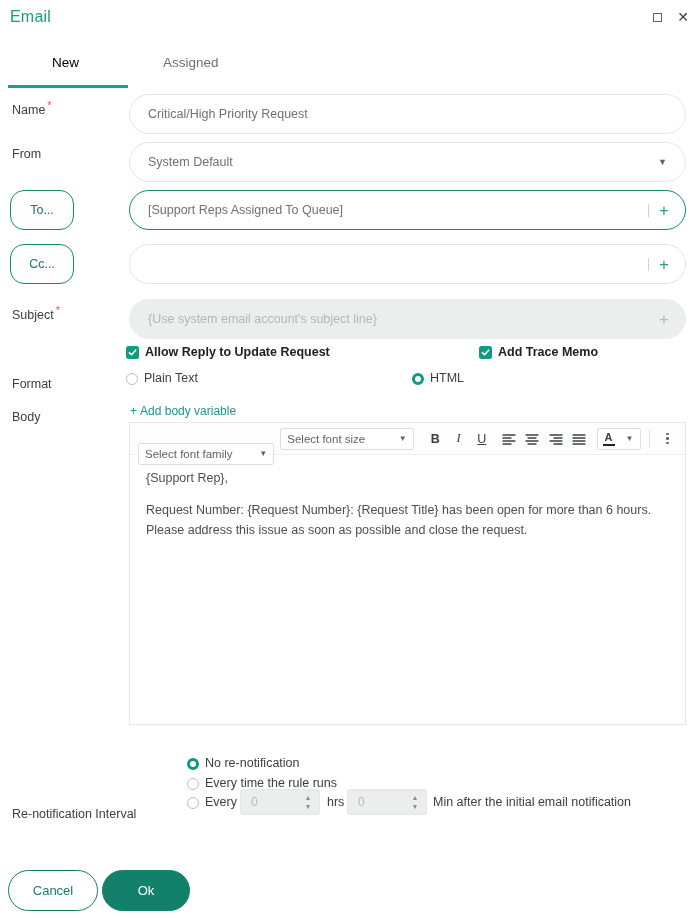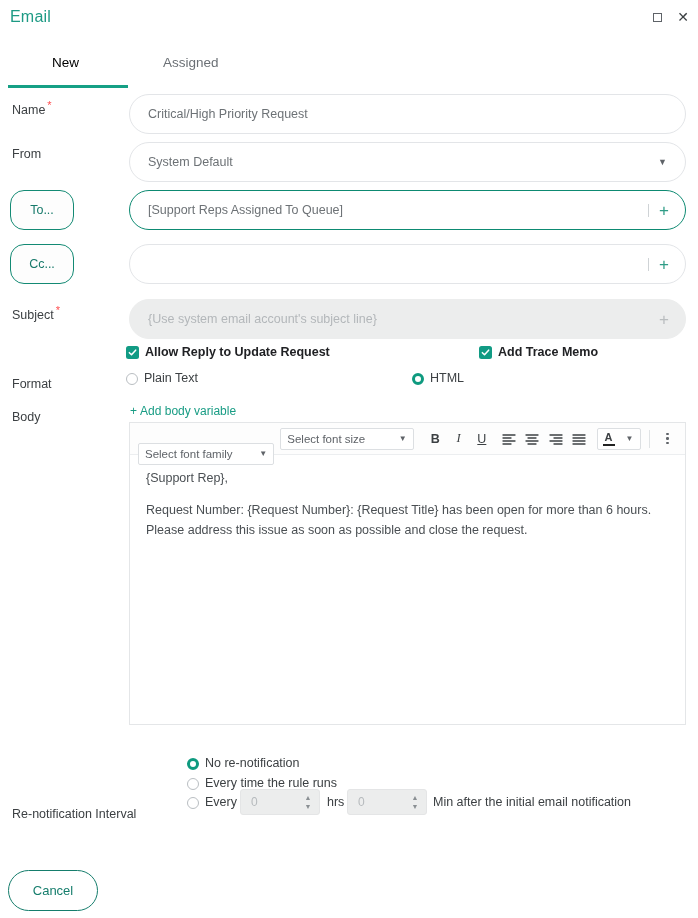--- a/index.html
+++ b/index.html
@@ -300,14 +300,15 @@
   <div class="spin" style="left:347px; top:789px;">
     <span class="v">0</span>
     <span class="arrows">
         <i>▲</i>
         <i>▼</i>
       </span>
   </div>
   <div class="label" style="left:433px; top:795px;">Min after the initial email notification</div>
 
   <div class="btn btn-cancel">Cancel</div>
+  <div class="btn btn-ok">Ok</div>
 
 </div>
 
 </body></html>

